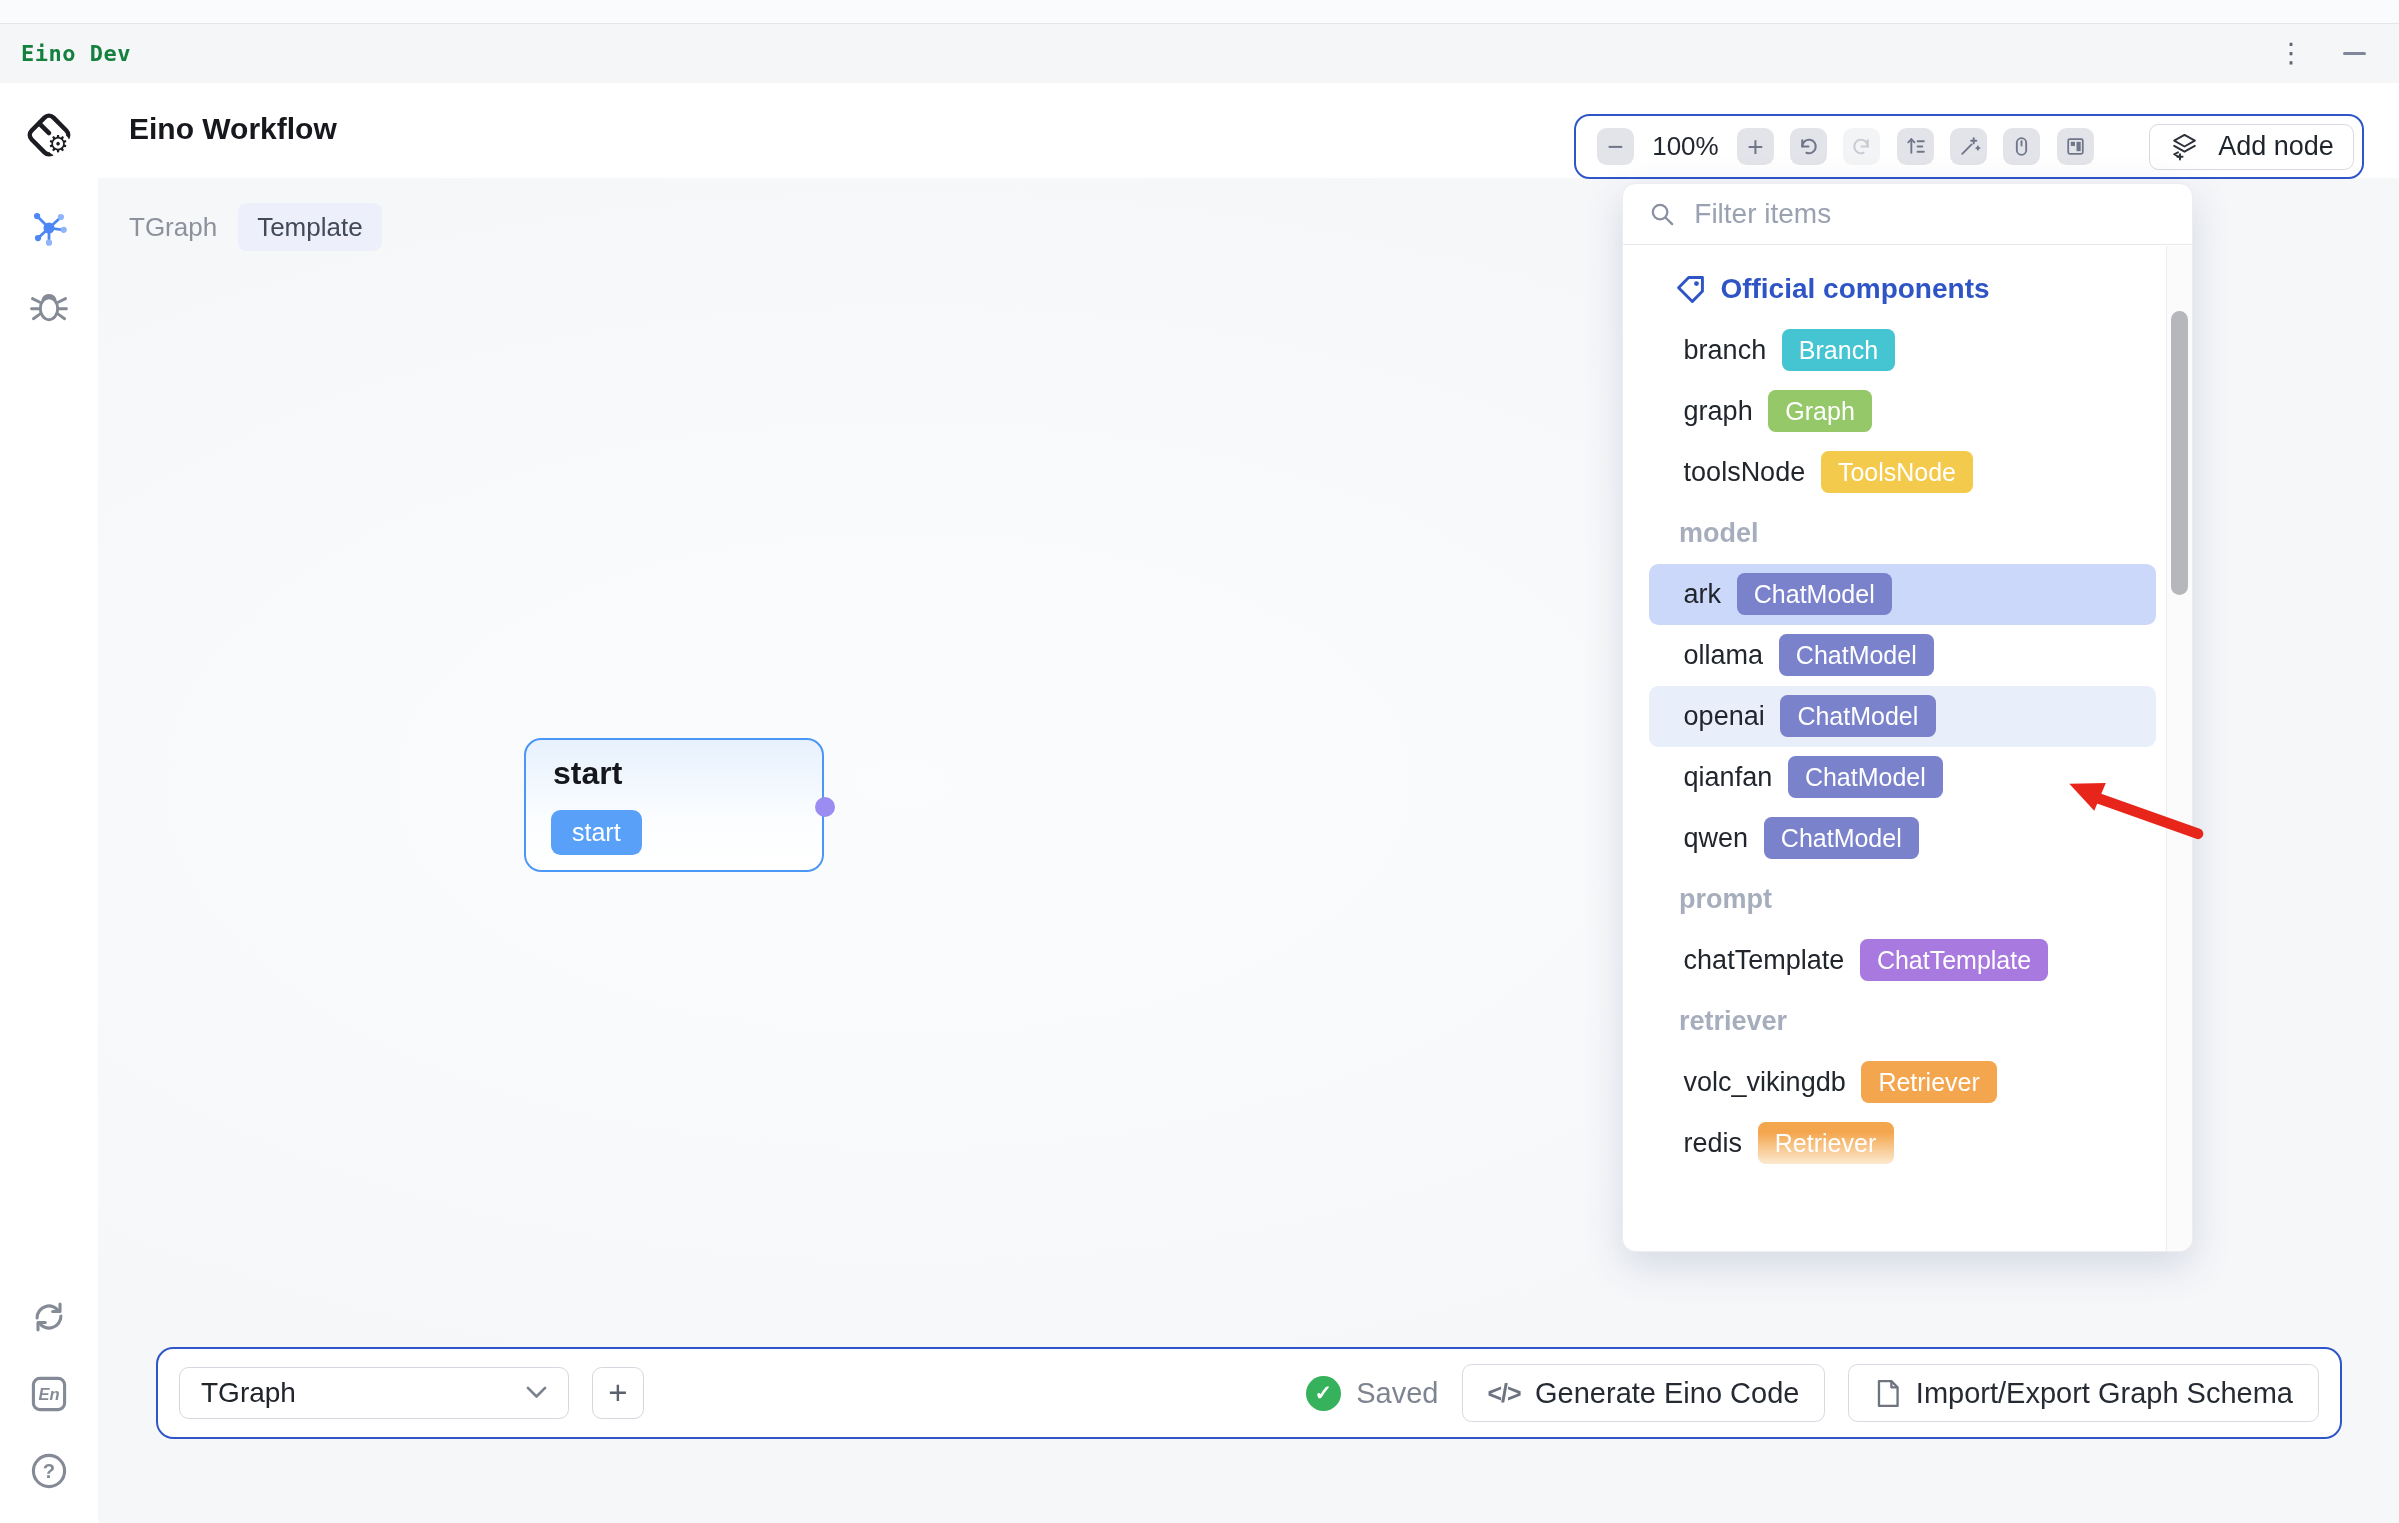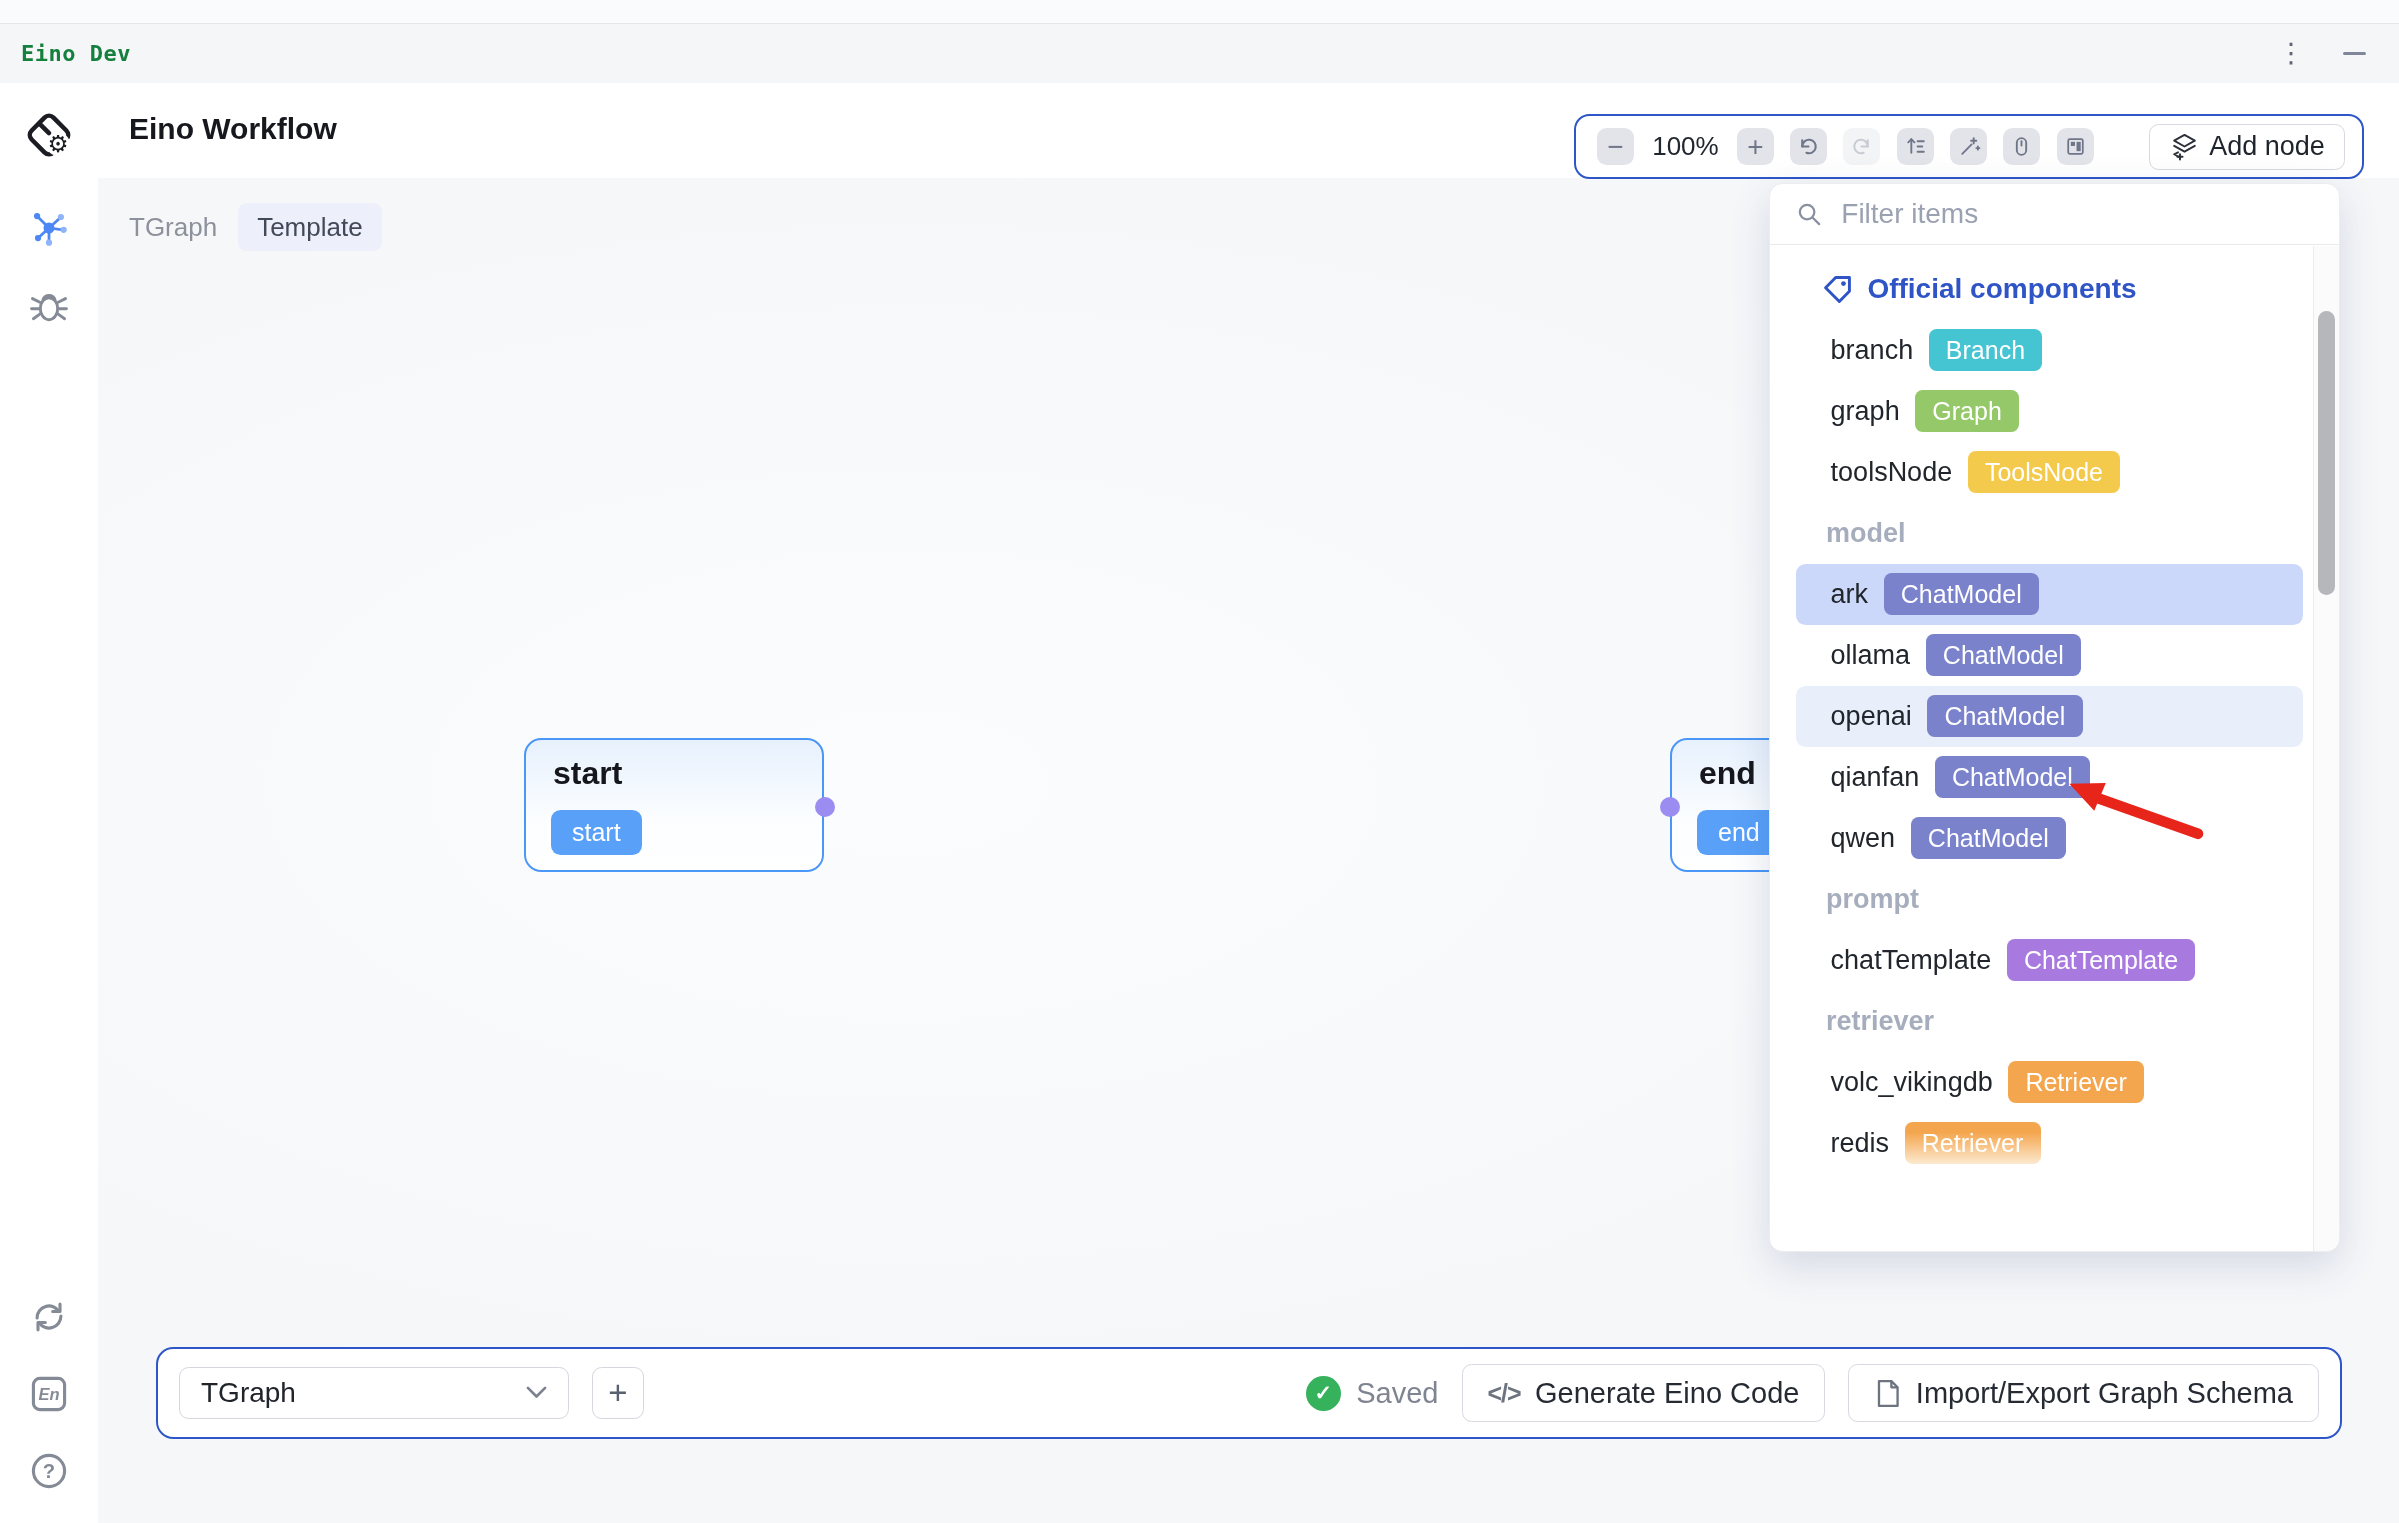--- a/index.html
+++ b/index.html
@@ -48,25 +48,25 @@
   .toolbar { position:absolute; left:1574px; top:31px; width:790px; height:65px; background:#fff;
              border:2.9px solid #2e56c8; border-radius:15.4px; display:flex; align-items:center;
              padding:0 21px; gap:16.3px; z-index:20; }
   .tb-btn { width:37px; height:37px; border-radius:9.6px; background:#e2e4e9; color:#70768a;
             display:flex; align-items:center; justify-content:center; flex:0 0 auto; }
   .tb-btn.disabled { background:#f3f4f6; color:#c9ccd4; }
   .tb-glyph { font-size:28px; line-height:1; }
   .tb-zoom { font-size:26px; color:#22262e; padding:0 1.9px; }
   .tb-divider { width:2.9px; height:40px; background:#3a3f49; margin:0 11.5px; border-radius:1.9px; }
   .add-node-btn { height:46px; border:1.9px solid #d6d9e0; border-radius:9.6px; background:#fff;
-                  display:flex; align-items:center; gap:9px; padding:0 19px; font-size:27px;
+                  display:flex; align-items:center; gap:18px; padding:0 19px; font-size:27px;
                   color:#1f242c; white-space:nowrap; }
 
   
-  .panel { position:absolute; left:1769px; top:100px; width:571px; height:1069px; background:#fff;
+  .panel { position:absolute; left:1622px; top:100px; width:571px; height:1069px; background:#fff;
            border:1px solid #ececf1; border-radius:13.4px; box-shadow:0 13.4px 40px rgba(40,60,120,.16);
            z-index:30; overflow:hidden; }
   .panel-search { height:61px; display:flex; align-items:center; gap:17.3px; padding:0 25px;
                   border-bottom:1px solid #e8e9ed; }
   .panel-search input { flex:1; border:none; outline:none; font-size:28px; color:#30343d;
                         font-family:"Liberation Sans",sans-serif; background:transparent; }
   .panel-search input::placeholder { color:#9aa1b0; }
   .panel-list { position:absolute; left:0; top:62px; right:26px; bottom:0; padding-top:12.5px; overflow:hidden;margin-left:16px; }
   .p-header { height:61px; display:flex; align-items:center; gap:13.4px; padding-left:35px;
               font-size:28px; font-weight:bold; color:#2f54c6; }

